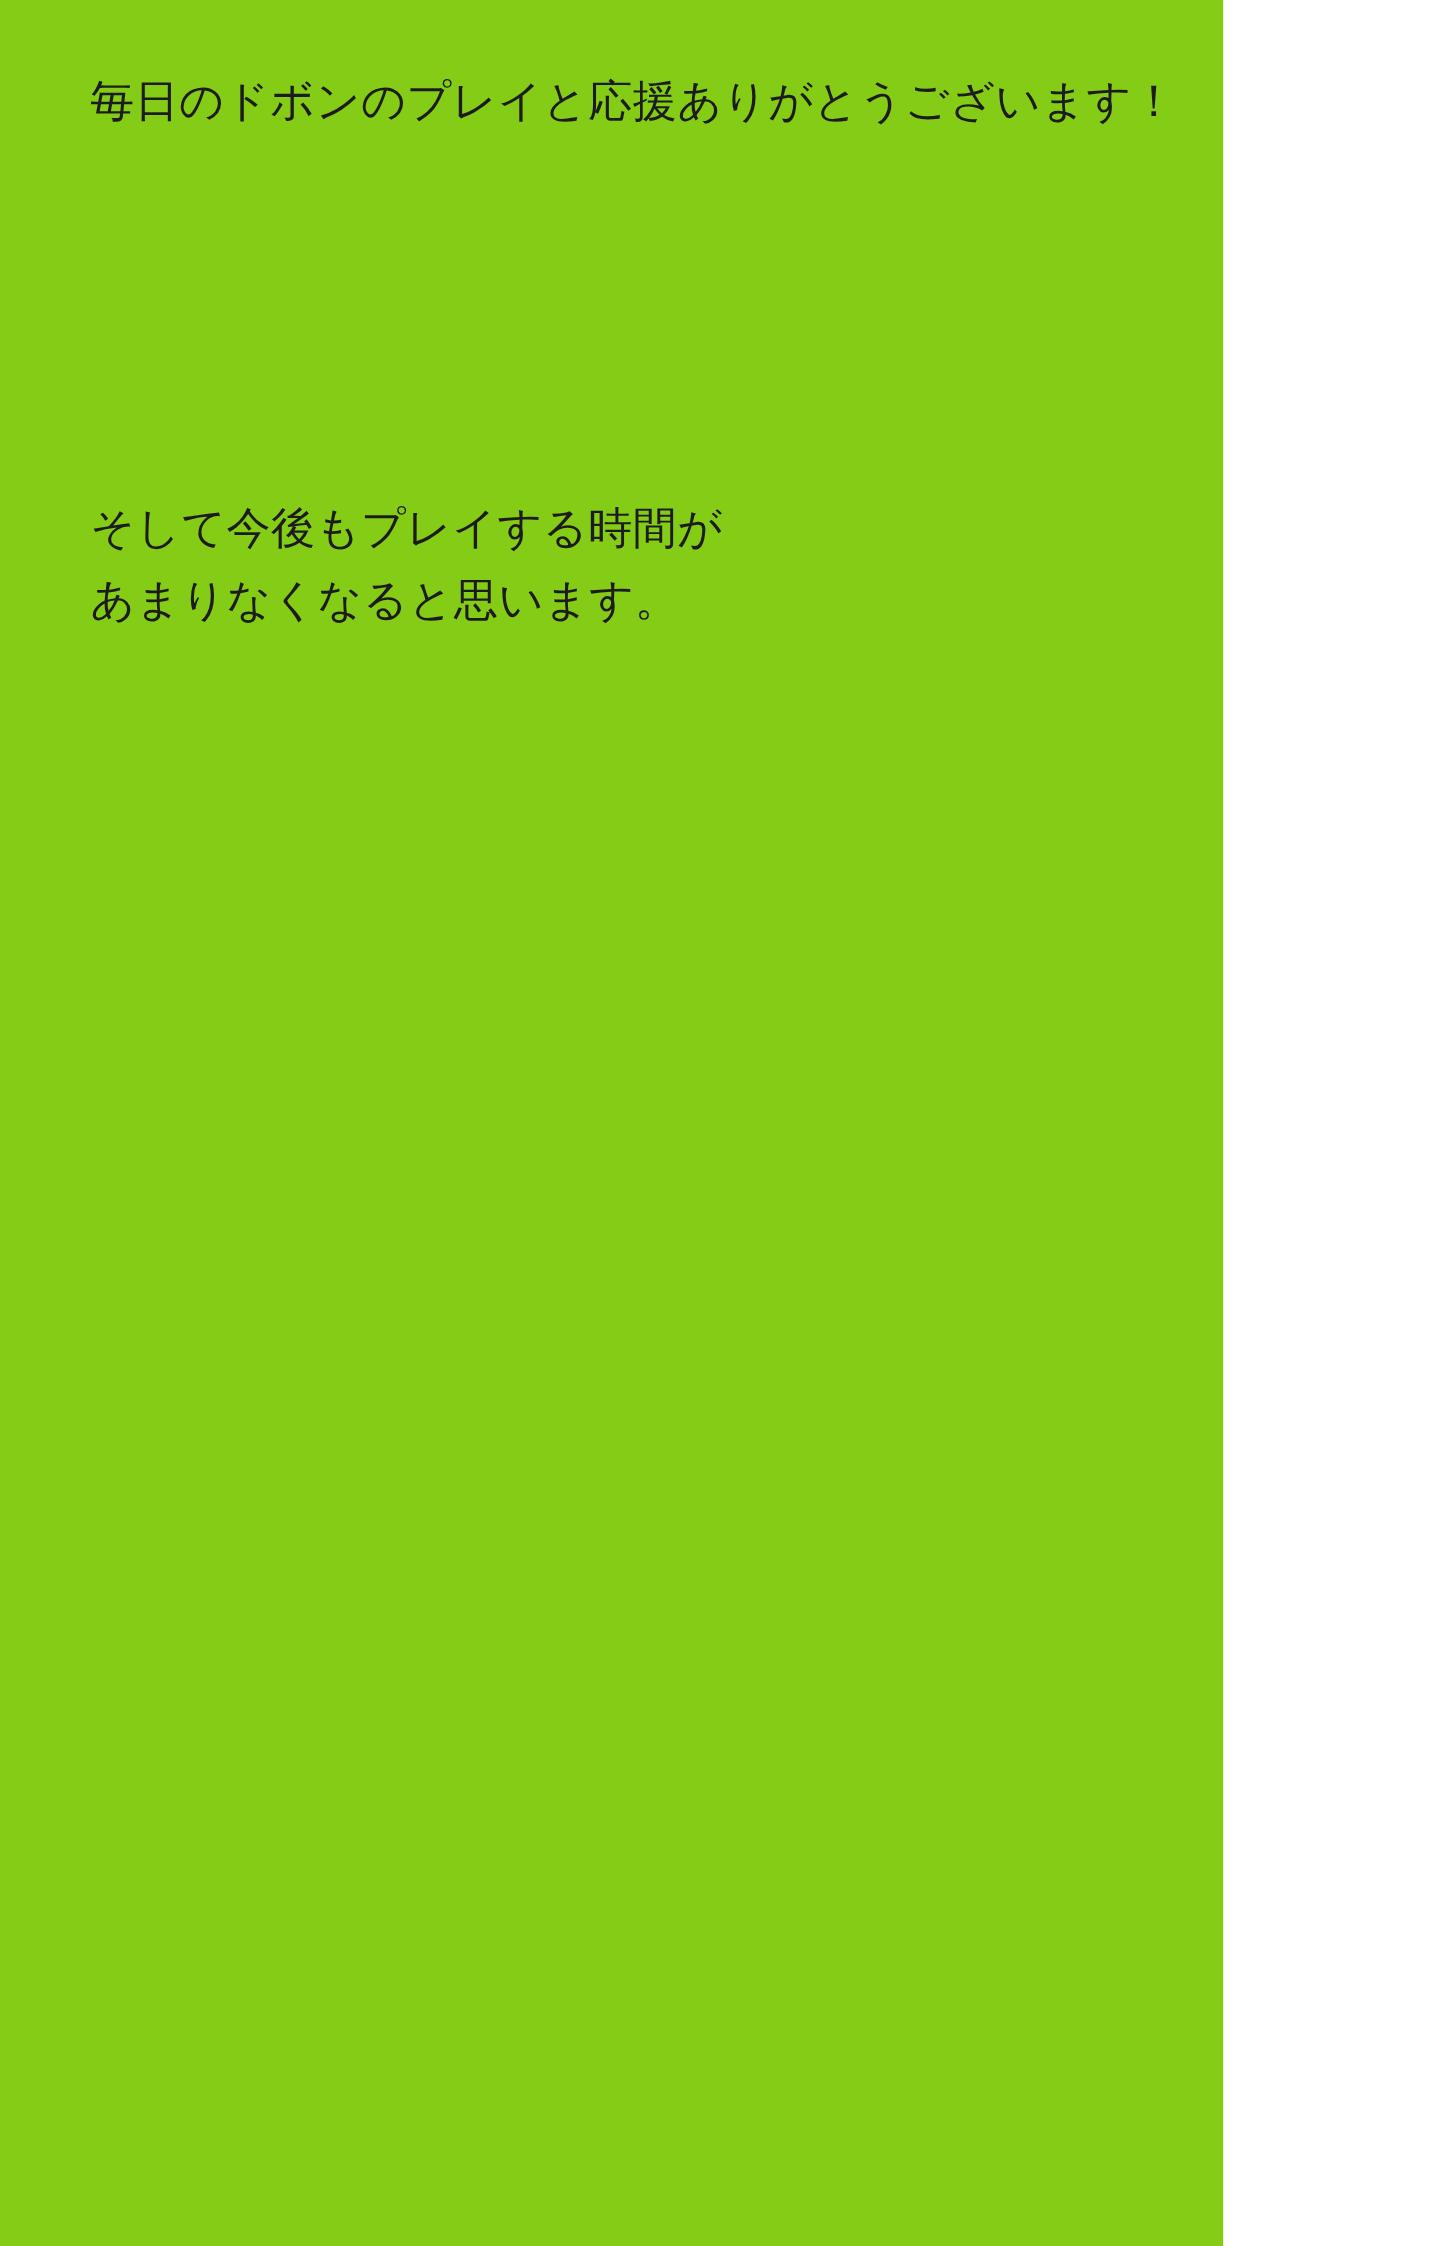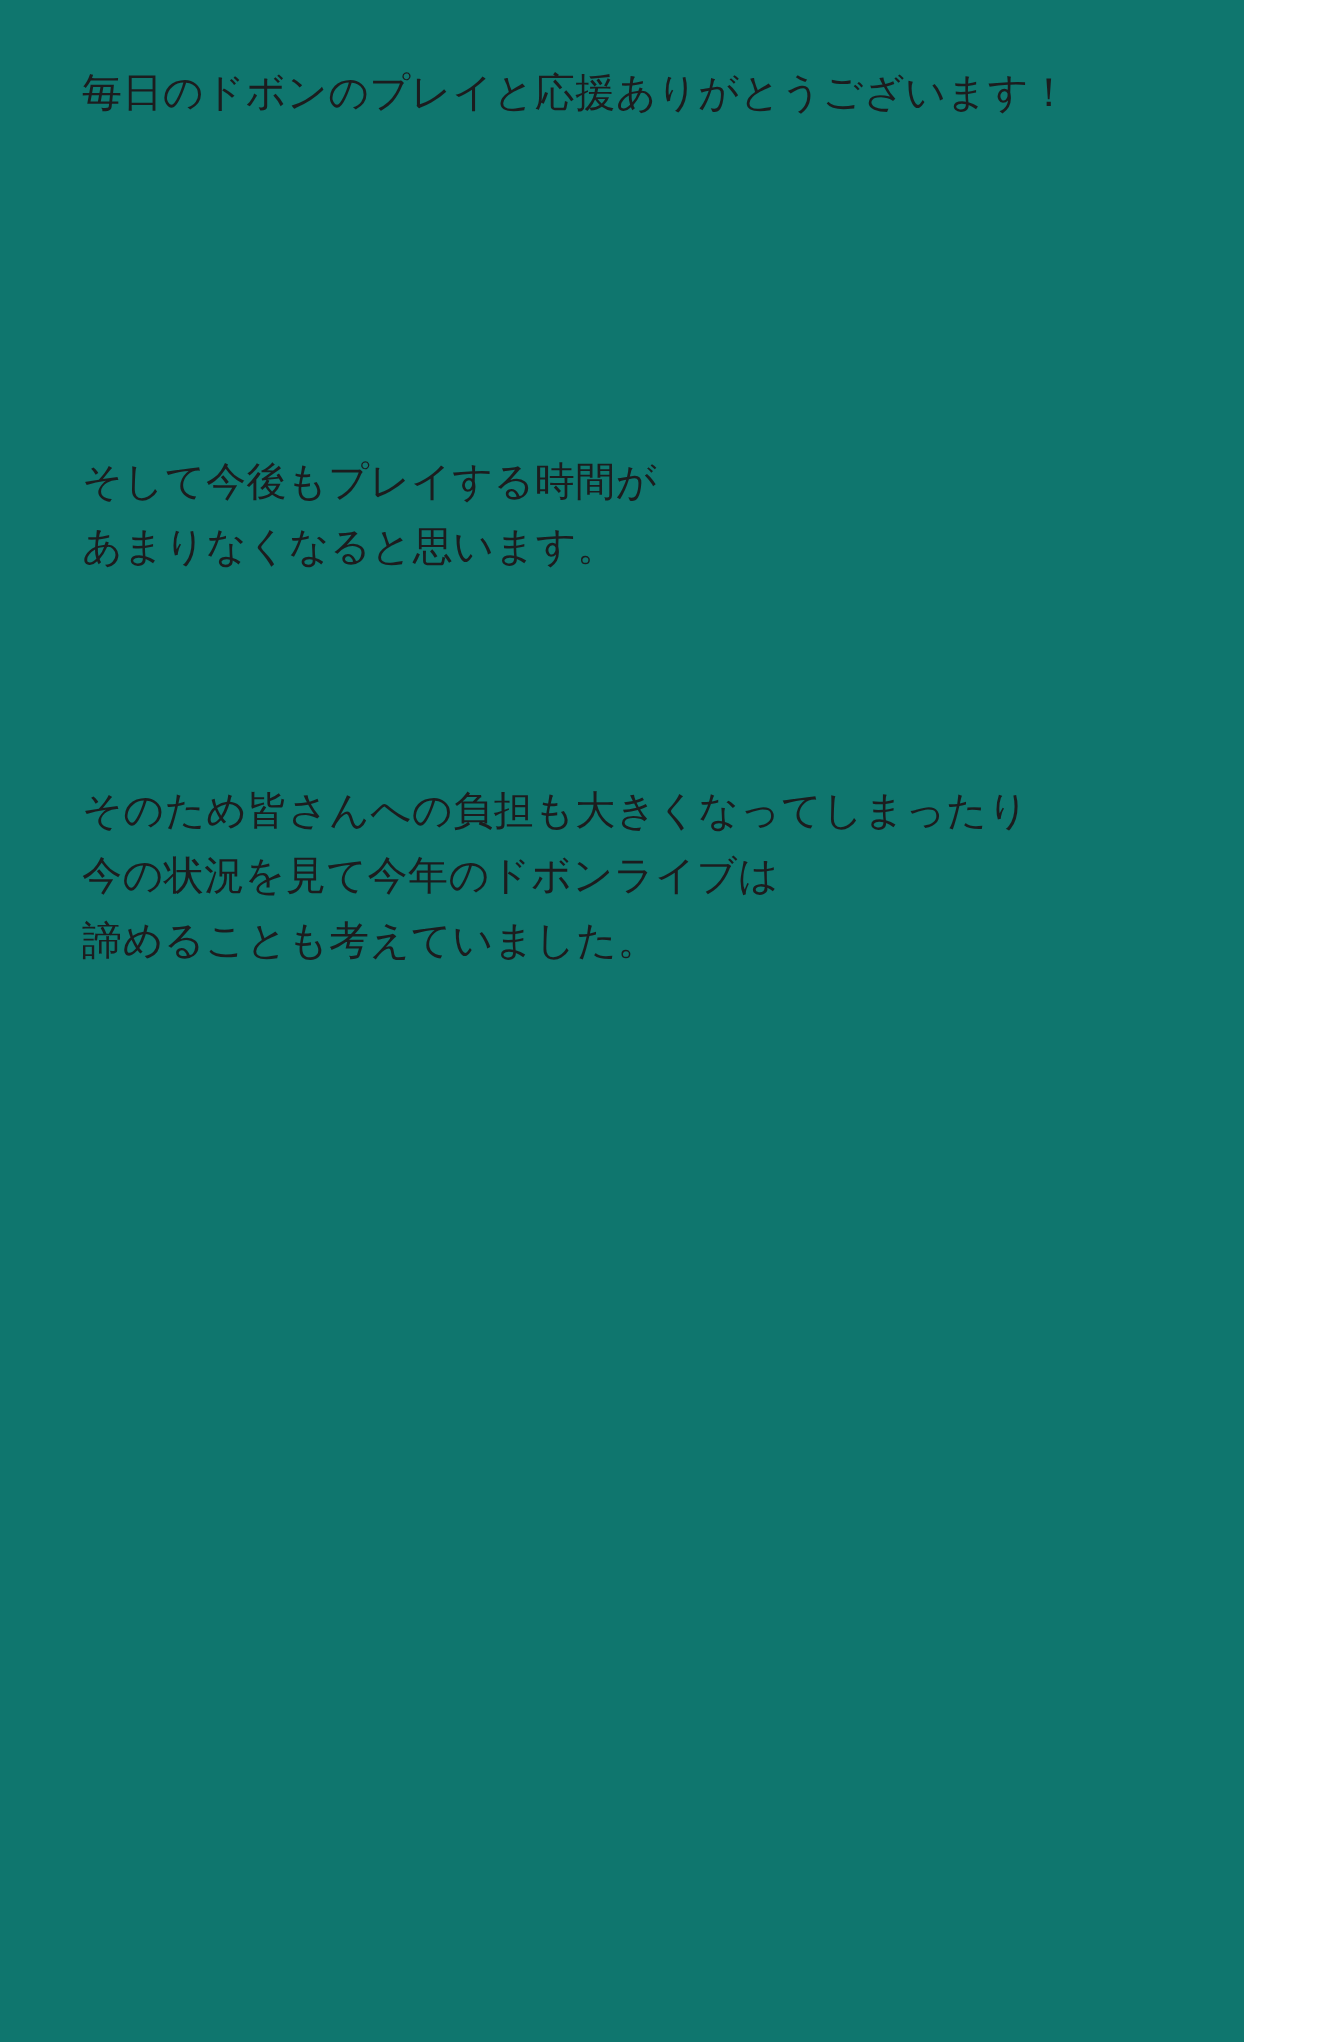--- a/index.html
+++ b/index.html
@@ -9,24 +9,24 @@
   }
   body {
     width: 1320px;
     min-height: 2042px;
     font-family: "Liberation Sans", "DejaVu Sans", sans-serif;
     color: #1a1a1a;
     -webkit-font-smoothing: antialiased;
   }
   .page {
     box-sizing: border-box;
-    width: 1244px;
+    width: 1112px;
     min-height: 2042px;
     padding: 60px 32px 40px 82px;
-    background: #0f766e;
+    background: #84cc16;
   }
   .para {
     font-size: 40px;
     line-height: 1.62;
     letter-spacing: 0.01em;
     color: #1c1c1e;
     white-space: pre-wrap;
     word-break: break-word;
     margin: 0;
   }
@@ -47,20 +47,17 @@
   <div class="gap-xl"></div>
 
 
   <div class="gap-sm"></div>
 
   <p class="para">そして今後もプレイする時間が
 あまりなくなると思います。</p>
 
   <div class="gap-lg"></div>
 
-  <p class="para">そのため皆さんへの負担も大きくなってしまったり
-今の状況を見て今年のドボンライブは
-諦めることも考えていました。</p>
 
   <div class="gap-sm"></div>
 
 
 </div>
 
 </body></html>

